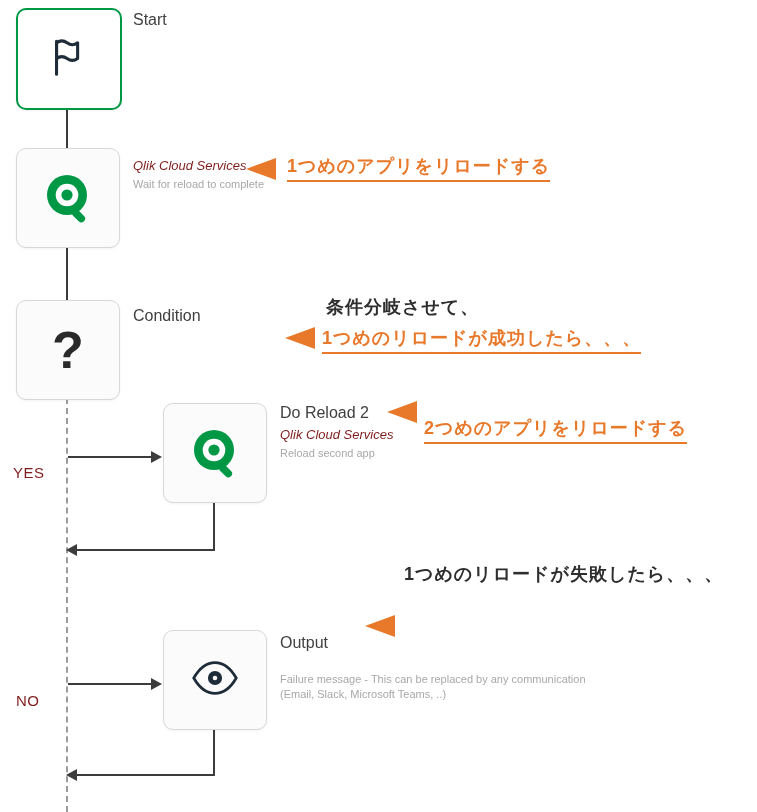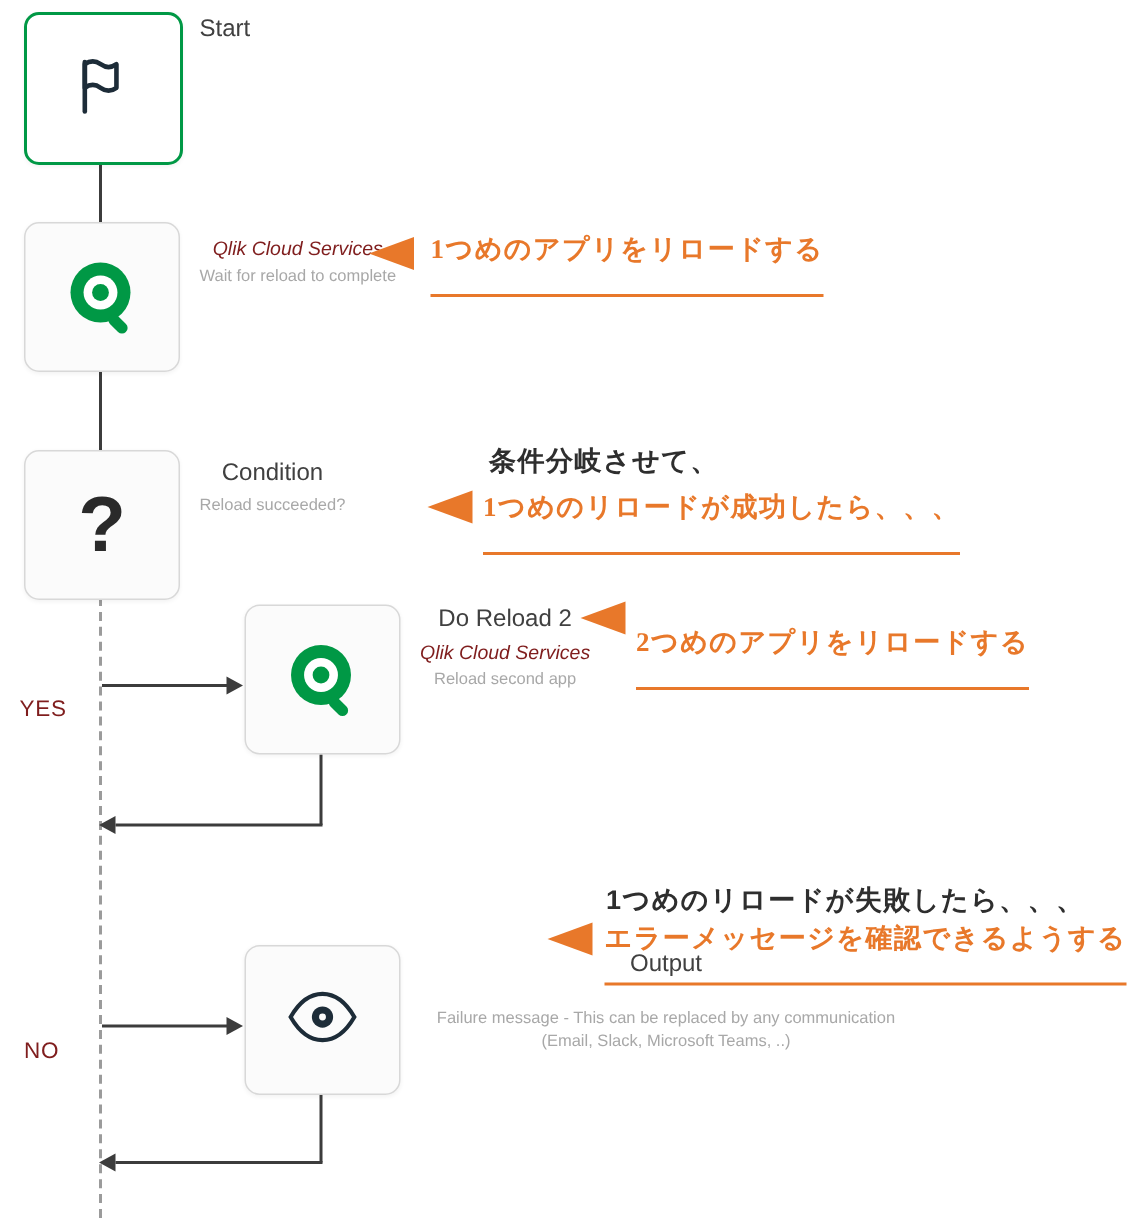--- a/index.html
+++ b/index.html
@@ -7,40 +7,40 @@
   .canvas{position:relative;width:757px;height:812px;background:#ffffff;overflow:hidden;}
 
   
   .node{position:absolute;width:102px;height:98px;background:#fbfbfb;border:1px solid #d8d8d8;
         border-radius:10px;display:flex;align-items:center;justify-content:center;
         box-shadow:0 1px 3px rgba(0,0,0,.05);cursor:pointer;}
   .node--start{background:#ffffff;border:2px solid #009845;}
   .qmark{font-size:52px;font-weight:700;color:#2a2a2a;line-height:1;}
 
   
-  .labels{position:absolute;text-align:center;}
+  .labels{position:absolute;}
   .t-title{font-size:16px;color:#404040;margin-bottom:5px;}
   .t-sub{font-size:13px;color:#7f1d1d;margin-bottom:4px;font-style:italic;}
   .t-desc{font-size:11px;color:#a8a8a8;line-height:1.35;}
   .t-desc--wrap{max-width:328px;margin-top:20px;}
 
   
   .vline,.hline{position:absolute;background:#3c3c3c;}
   .vline{width:2px;}
   .hline{height:2px;}
   .vdash{position:absolute;width:0;border-left:2px dashed #9b9b9b;}
   .arr-r{position:absolute;width:0;height:0;border-top:6px solid transparent;border-bottom:6px solid transparent;border-left:11px solid #3c3c3c;}
   .arr-l{position:absolute;width:0;height:0;border-top:6px solid transparent;border-bottom:6px solid transparent;border-right:11px solid #3c3c3c;}
 
   
   .branch{position:absolute;font-size:15px;color:#7f1d1d;letter-spacing:.5px;}
 
   
   .ann{position:absolute;font-size:18px;font-weight:700;color:#e8782a;letter-spacing:1px;white-space:nowrap;}
-  .ann--u{border-bottom:2px solid currentColor;padding-bottom:18px;font-family:Liberation Serif, serif;}
+  .ann--u{border-bottom:2px solid currentColor;padding-bottom:2px;}
   .ann--dark{color:#2e2e2e;}
   .ann-arr{position:absolute;width:0;height:0;border-top:11px solid transparent;border-bottom:11px solid transparent;border-right:30px solid #e8782a;}
 </style>
 </head>
 <body>
 
 <div class="canvas">
 
   <div class="vline" style="left:66px;top:100px;height:50px"></div>
   <div class="vline" style="left:66px;top:244px;height:58px"></div>
@@ -86,21 +86,20 @@
   <div class="labels" style="left:133px;top:158px">
     <div class="t-sub">Qlik Cloud Services</div>
     <div class="t-desc">Wait for reload to complete</div>
   </div>
 
   <div class="node" style="left:16px;top:300px">
     <span class="qmark">?</span>
   </div>
   <div class="labels" style="left:133px;top:307px">
     <div class="t-title">Condition</div>
-    <div class="t-desc">Reload succeeded?</div>
   </div>
 
   <div class="node" style="left:163px;top:403px">
     <span>
       <svg width="56" height="56" viewBox="0 0 56 56">
         <circle cx="27" cy="27" r="20" fill="#009845"></circle>
         <circle cx="27" cy="27" r="11.3" fill="#ffffff"></circle>
         <circle cx="27" cy="27" r="5.6" fill="#009845"></circle>
         <rect x="36" y="40" width="15" height="7.5" rx="3.7" transform="rotate(45 36 40)" fill="#009845"></rect>
       </svg>
@@ -129,17 +128,16 @@
   <div class="ann-arr" style="left:246px;top:158px"></div>
   <div class="ann ann--u" style="left:287px;top:154px">1つめのアプリをリロードする</div>
 
   <div class="ann ann--dark" style="left:326px;top:295px">条件分岐させて、</div>
   <div class="ann-arr" style="left:285px;top:327px"></div>
   <div class="ann ann--u" style="left:322px;top:326px">1つめのリロードが成功したら、、、</div>
 
   <div class="ann-arr" style="left:387px;top:401px"></div>
   <div class="ann ann--u" style="left:424px;top:416px">2つめのアプリをリロードする</div>
 
-  <div class="ann ann--dark" style="left:404px;top:588px">1つめのリロードが失敗したら、、、</div>
+  <div class="ann ann--dark" style="left:404px;top:562px">1つめのリロードが失敗したら、、、</div>
   <div class="ann-arr" style="left:365px;top:615px"></div>
-  <div class="ann ann--u" style="left:403px;top:613px">エラーメッセージを確認できるようする</div>
 
 </div>
 
 </body></html>

